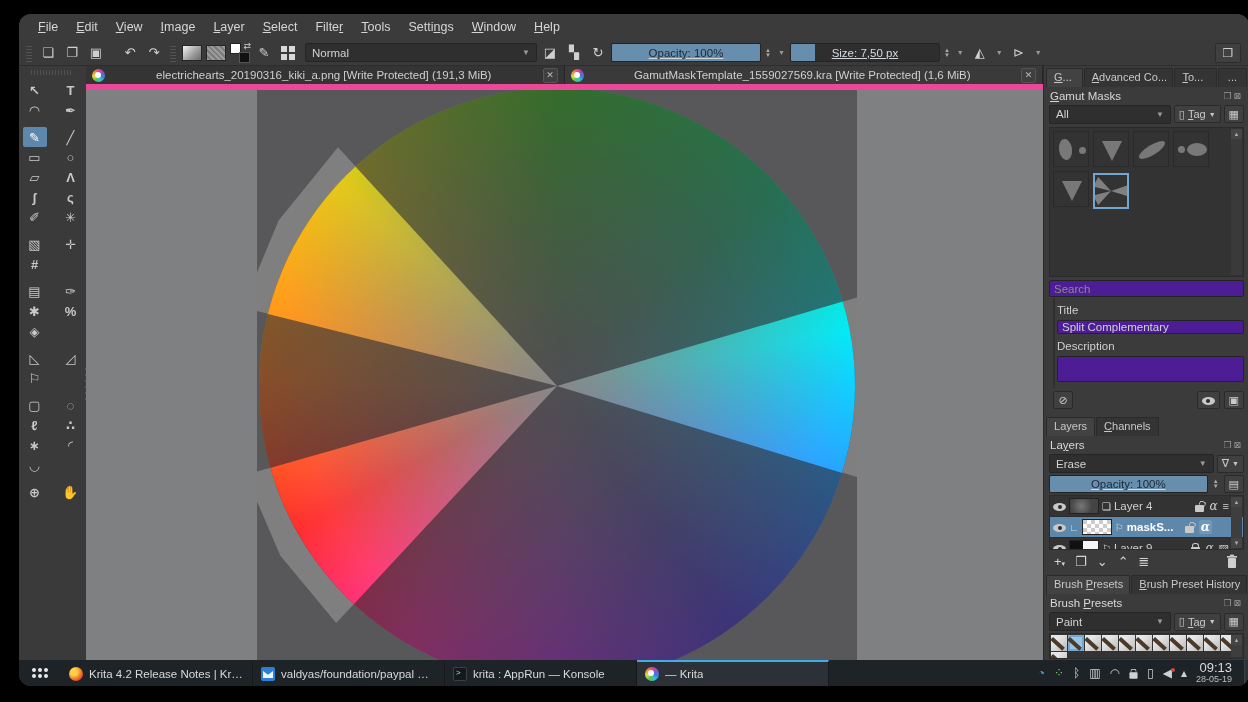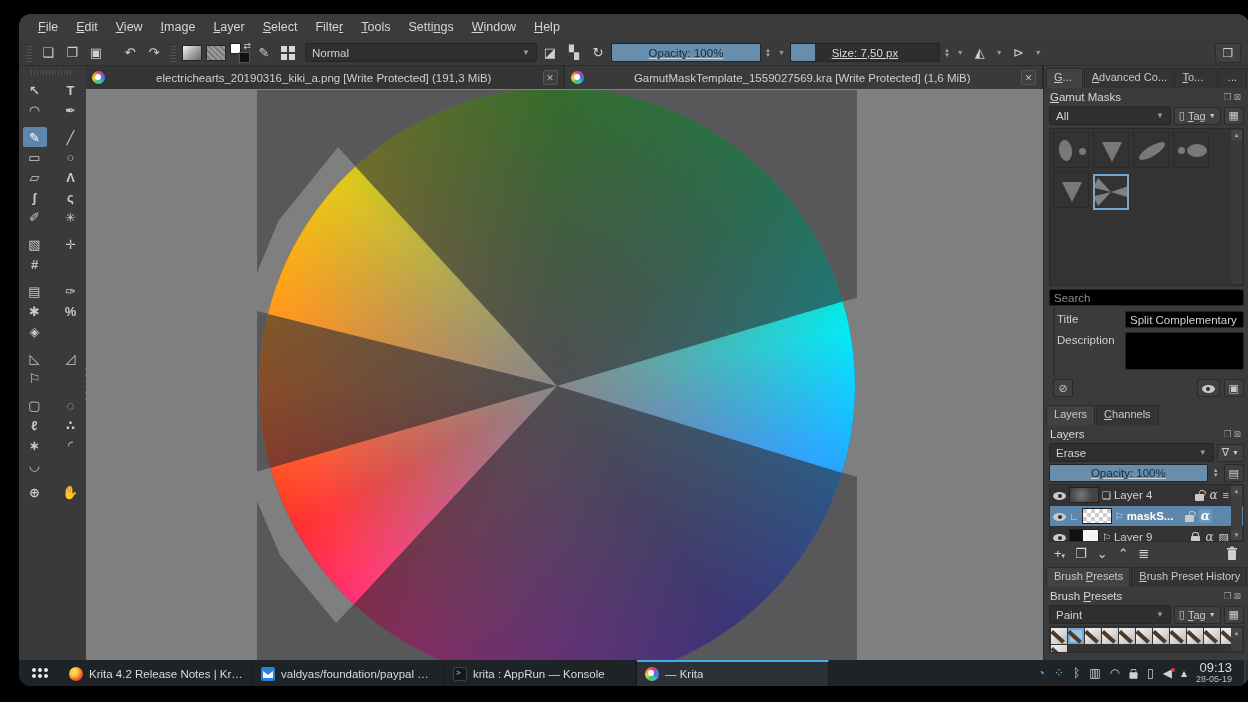--- a/index.html
+++ b/index.html
@@ -44,21 +44,21 @@
   #toolbox{width:67px;position:relative;padding-top:14px;}
   #toolbox .tb-handle{position:absolute;top:4px;left:12px;width:40px;height:5px;background:repeating-linear-gradient(90deg,#515151 0 1px,transparent 1px 3px);}
   .tool-grid{display:grid;grid-template-columns:24px 24px;justify-content:center;gap:0 12px;}
   .tool{width:24px;height:20px;display:flex;align-items:center;justify-content:center;color:#c9c9c9;font-size:13px;border-radius:2px;margin-bottom:0;}
   .tool.sel{background:#5d87ab;color:#fff;}
   .tgap{height:7px;grid-column:1 / span 2;}
   #splitter-dots{position:absolute;right:-3px;top:300px;width:4px;height:34px;background:repeating-linear-gradient(0deg,#5a5a5a 0 2px,transparent 2px 6px);}
 
   
   #center{flex:1;display:flex;flex-direction:column;min-width:0;}
-  #tabbar{height:24px;display:flex;background:#2c2c2c;border-bottom:1px solid #ec4899;}
+  #tabbar{height:24px;display:flex;background:#2c2c2c;border-bottom:6px solid #ec4899;}
   .doc-tab{flex:1;display:flex;align-items:center;padding:0 6px;background:#343434;border-right:1px solid #262626;font-size:11.5px;color:#cfcfcf;min-width:0;}
   .doc-tab.active{background:#3a3a3a;}
   .doc-tab .title{flex:1;text-align:center;white-space:nowrap;overflow:hidden;text-overflow:ellipsis;padding:0 6px;}
   .tab-close{width:15px;height:15px;border:1px solid #555;border-radius:2px;display:flex;align-items:center;justify-content:center;font-size:9px;color:#bbb;background:#3f3f3f;}
   .krita-logo{width:13px;height:13px;border-radius:50%;flex:none;
     background:conic-gradient(#e8467c,#8c4fd0,#3b7ed8,#39c2c9,#58c352,#e0d93e,#ef8f3a,#e8467c);position:relative;}
   .krita-logo:after{content:'';position:absolute;left:3px;top:3px;width:6px;height:6px;border-radius:50%;background:#fff;}
 
   
   #canvas{flex:1;position:relative;background:#7f8081;overflow:hidden;}
@@ -105,25 +105,25 @@
   .m-dot2{left:4px;top:14px;width:7px;height:7px;border-radius:50%;}
   .m-ell2{left:13px;top:11px;width:20px;height:13px;border-radius:50%;}
   .m-wedges{inset:0;background:transparent;}
   .m-wedges i{position:absolute;inset:0;background:rgba(255,255,255,.38);}
   .m-wedges i:nth-child(1){clip-path:polygon(50% 50%,100% 33%,100% 66%);}
   .m-wedges i:nth-child(2){clip-path:polygon(50% 50%,10% 6%,-6% 36%);}
   .m-wedges i:nth-child(3){clip-path:polygon(50% 50%,-6% 64%,10% 94%);}
   .scroll-lane{position:absolute;right:1px;top:1px;bottom:1px;width:11px;background:#3a3a3a;}
   .scroll-up{position:absolute;top:0;left:0;right:0;height:10px;display:flex;align-items:center;justify-content:center;font-size:6px;color:#aaa;background:#454545;}
   .scroll-dn{position:absolute;bottom:0;left:0;right:0;height:10px;display:flex;align-items:center;justify-content:center;font-size:6px;color:#aaa;background:#454545;}
-  .txt-input{background:#000000;border:1px solid #242424;border-radius:2px;color:#d2d2d2;height:17px;font-size:11.5px;padding:0 4px;width:100%;font-family:inherit;}
+  .txt-input{background:#4c1d95;border:1px solid #242424;border-radius:2px;color:#d2d2d2;height:17px;font-size:11.5px;padding:0 4px;width:100%;font-family:inherit;}
   .txt-input::placeholder{color:#8b8b8b;}
   .section-label{padding:4px 6px 2px 6px;color:#d2d2d2;}
   .form-panel{margin:0 5px 0 9px;border-left:2px solid #2f2f2f;padding:2px 0 4px 2px;}
-  .form-row{display:flex;align-items:flex-start;gap:4px;padding:2px 0;}
+  .form-row{display:flex;align-items:flex-start;gap:4px;padding:2px 0;flex-direction:column;}
   .form-row label{width:64px;padding-top:2px;color:#cfcfcf;}
   textarea.txt-input{height:38px;resize:none;}
   .btn-row{display:flex;align-items:center;padding:3px 5px 4px 9px;gap:4px;}
   .eye-glyph{width:13px;height:13px;position:relative;display:inline-block;}
   .eye-glyph:before{content:'';position:absolute;left:0;top:3px;width:13px;height:8px;border-radius:50%;background:#c9c9c9;}
   .eye-glyph:after{content:'';position:absolute;left:4.5px;top:5.5px;width:4px;height:4px;border-radius:50%;background:#2c2c2c;}
   .lock-g{width:9px;height:7px;background:#c9c9c9;border-radius:1px;position:relative;display:inline-block;margin-top:5px;}
   .lock-g:before{content:'';position:absolute;left:1px;top:-4px;width:5px;height:4px;border:1.5px solid #c9c9c9;border-bottom:none;border-radius:3px 3px 0 0;}
   .lock-g.open:before{left:4px;transform:rotate(18deg);}
   .panel-split{height:4px;}

